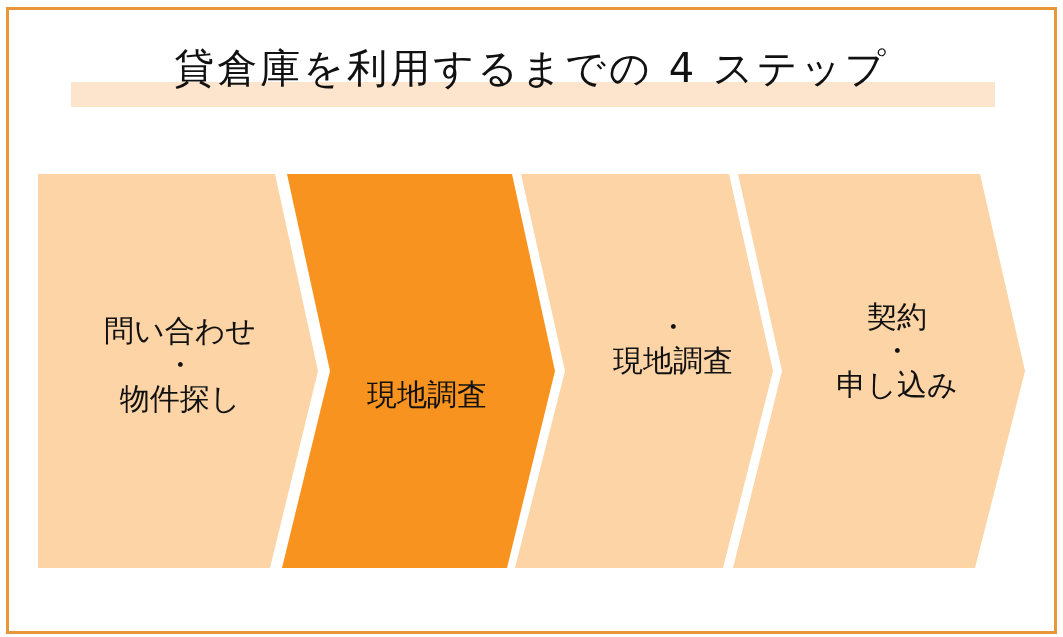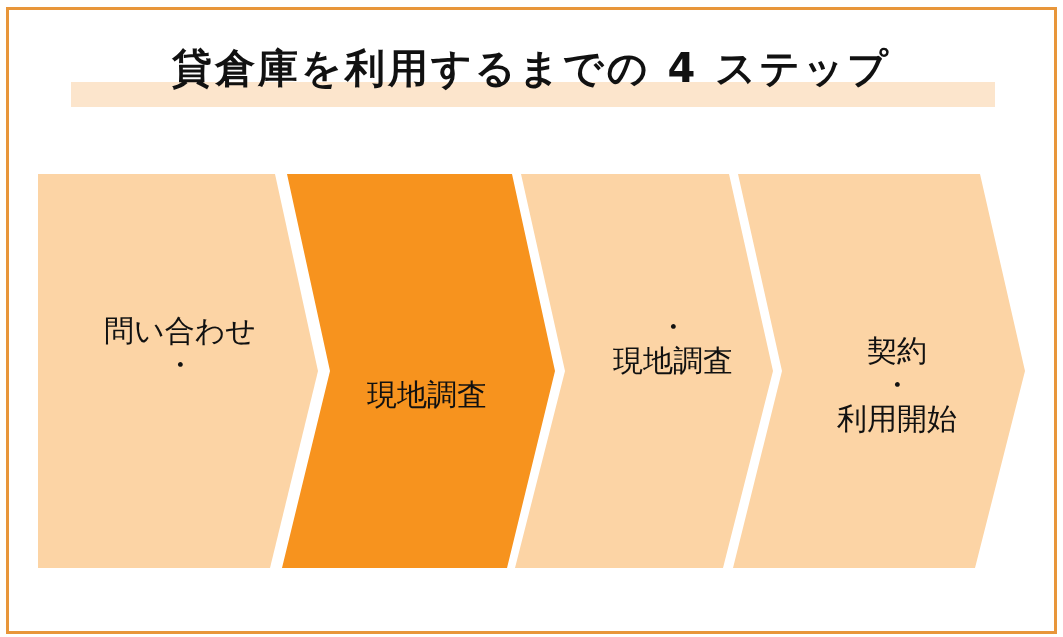--- a/index.html
+++ b/index.html
@@ -3,21 +3,21 @@
   <meta charset="utf-8">
   <style>
     html, body { margin: 0; padding: 0; background: #ffffff; }
     body { width: 1063px; height: 637px; position: relative; overflow: hidden;
            font-family: "DejaVu Sans", "Liberation Sans", sans-serif; }
     .frame { position: absolute; left: 6px; top: 7px; width: 1045px; height: 621px;
              border: 3px solid #E8963A; box-sizing: content-box; }
     .title-bar { position: absolute; left: 71px; top: 82px; width: 924px; height: 25px;
                  background: #FCE5CC; }
     .title { position: absolute; left: 0; width: 1063px; top: 40px; text-align: center;
-             font-size: 40px; font-weight: bold; color: #111111; letter-spacing: 3px;
+             font-size: 40px; font-weight: normal; color: #111111; letter-spacing: 3px;
              line-height: 56px; }
     svg.flow { position: absolute; left: 0; top: 0; }
     .label { position: absolute; text-align: center; font-weight: normal; color: #111111;
              font-size: 30px; line-height: 38px; }
   </style>
 </head>
 <body>
 
 <div class="frame"></div>
 
@@ -27,28 +27,29 @@
 <svg class="flow" width="1063" height="637">
   <polygon points="38,174 275,174 318,371 270,568 38,568" fill="#FCD4A5"></polygon>
   <polygon points="287,174 512,174 555,371 507,568 282,568 330,371" fill="#F7931E"></polygon>
   <polygon points="521,174 729,174 773,371 723,568 515,568 565,371" fill="#FCD4A5"></polygon>
   <polygon points="738,174 980,174 1025,371 975,568 733,568 782,371" fill="#FCD4A5"></polygon>
 </svg>
 
 <div class="label" style="left:70px; width:220px; top:312px;">
   <div>問い合わせ</div>
   <div style="line-height:30px;">・</div>
+  <div>物件探し</div>
 </div>
 
 <div class="label" style="left:317px; width:220px; top:352px;margin-top:24px;">
   <div>現地調査</div>
 </div>
 
 <div class="label" style="left:563px; width:220px; top:312px;">
   <div style="line-height:30px;">・</div>
   <div>現地調査</div>
 </div>
 
-<div class="label" style="left:787px; width:220px; top:332px;">
+<div class="label" style="left:787px; width:220px; top:298px;">
   <div>契約</div>
   <div style="line-height:30px;">・</div>
-  <div>利用開始</div>
+  <div>申し込み</div>
 </div>
 
 </body></html>

